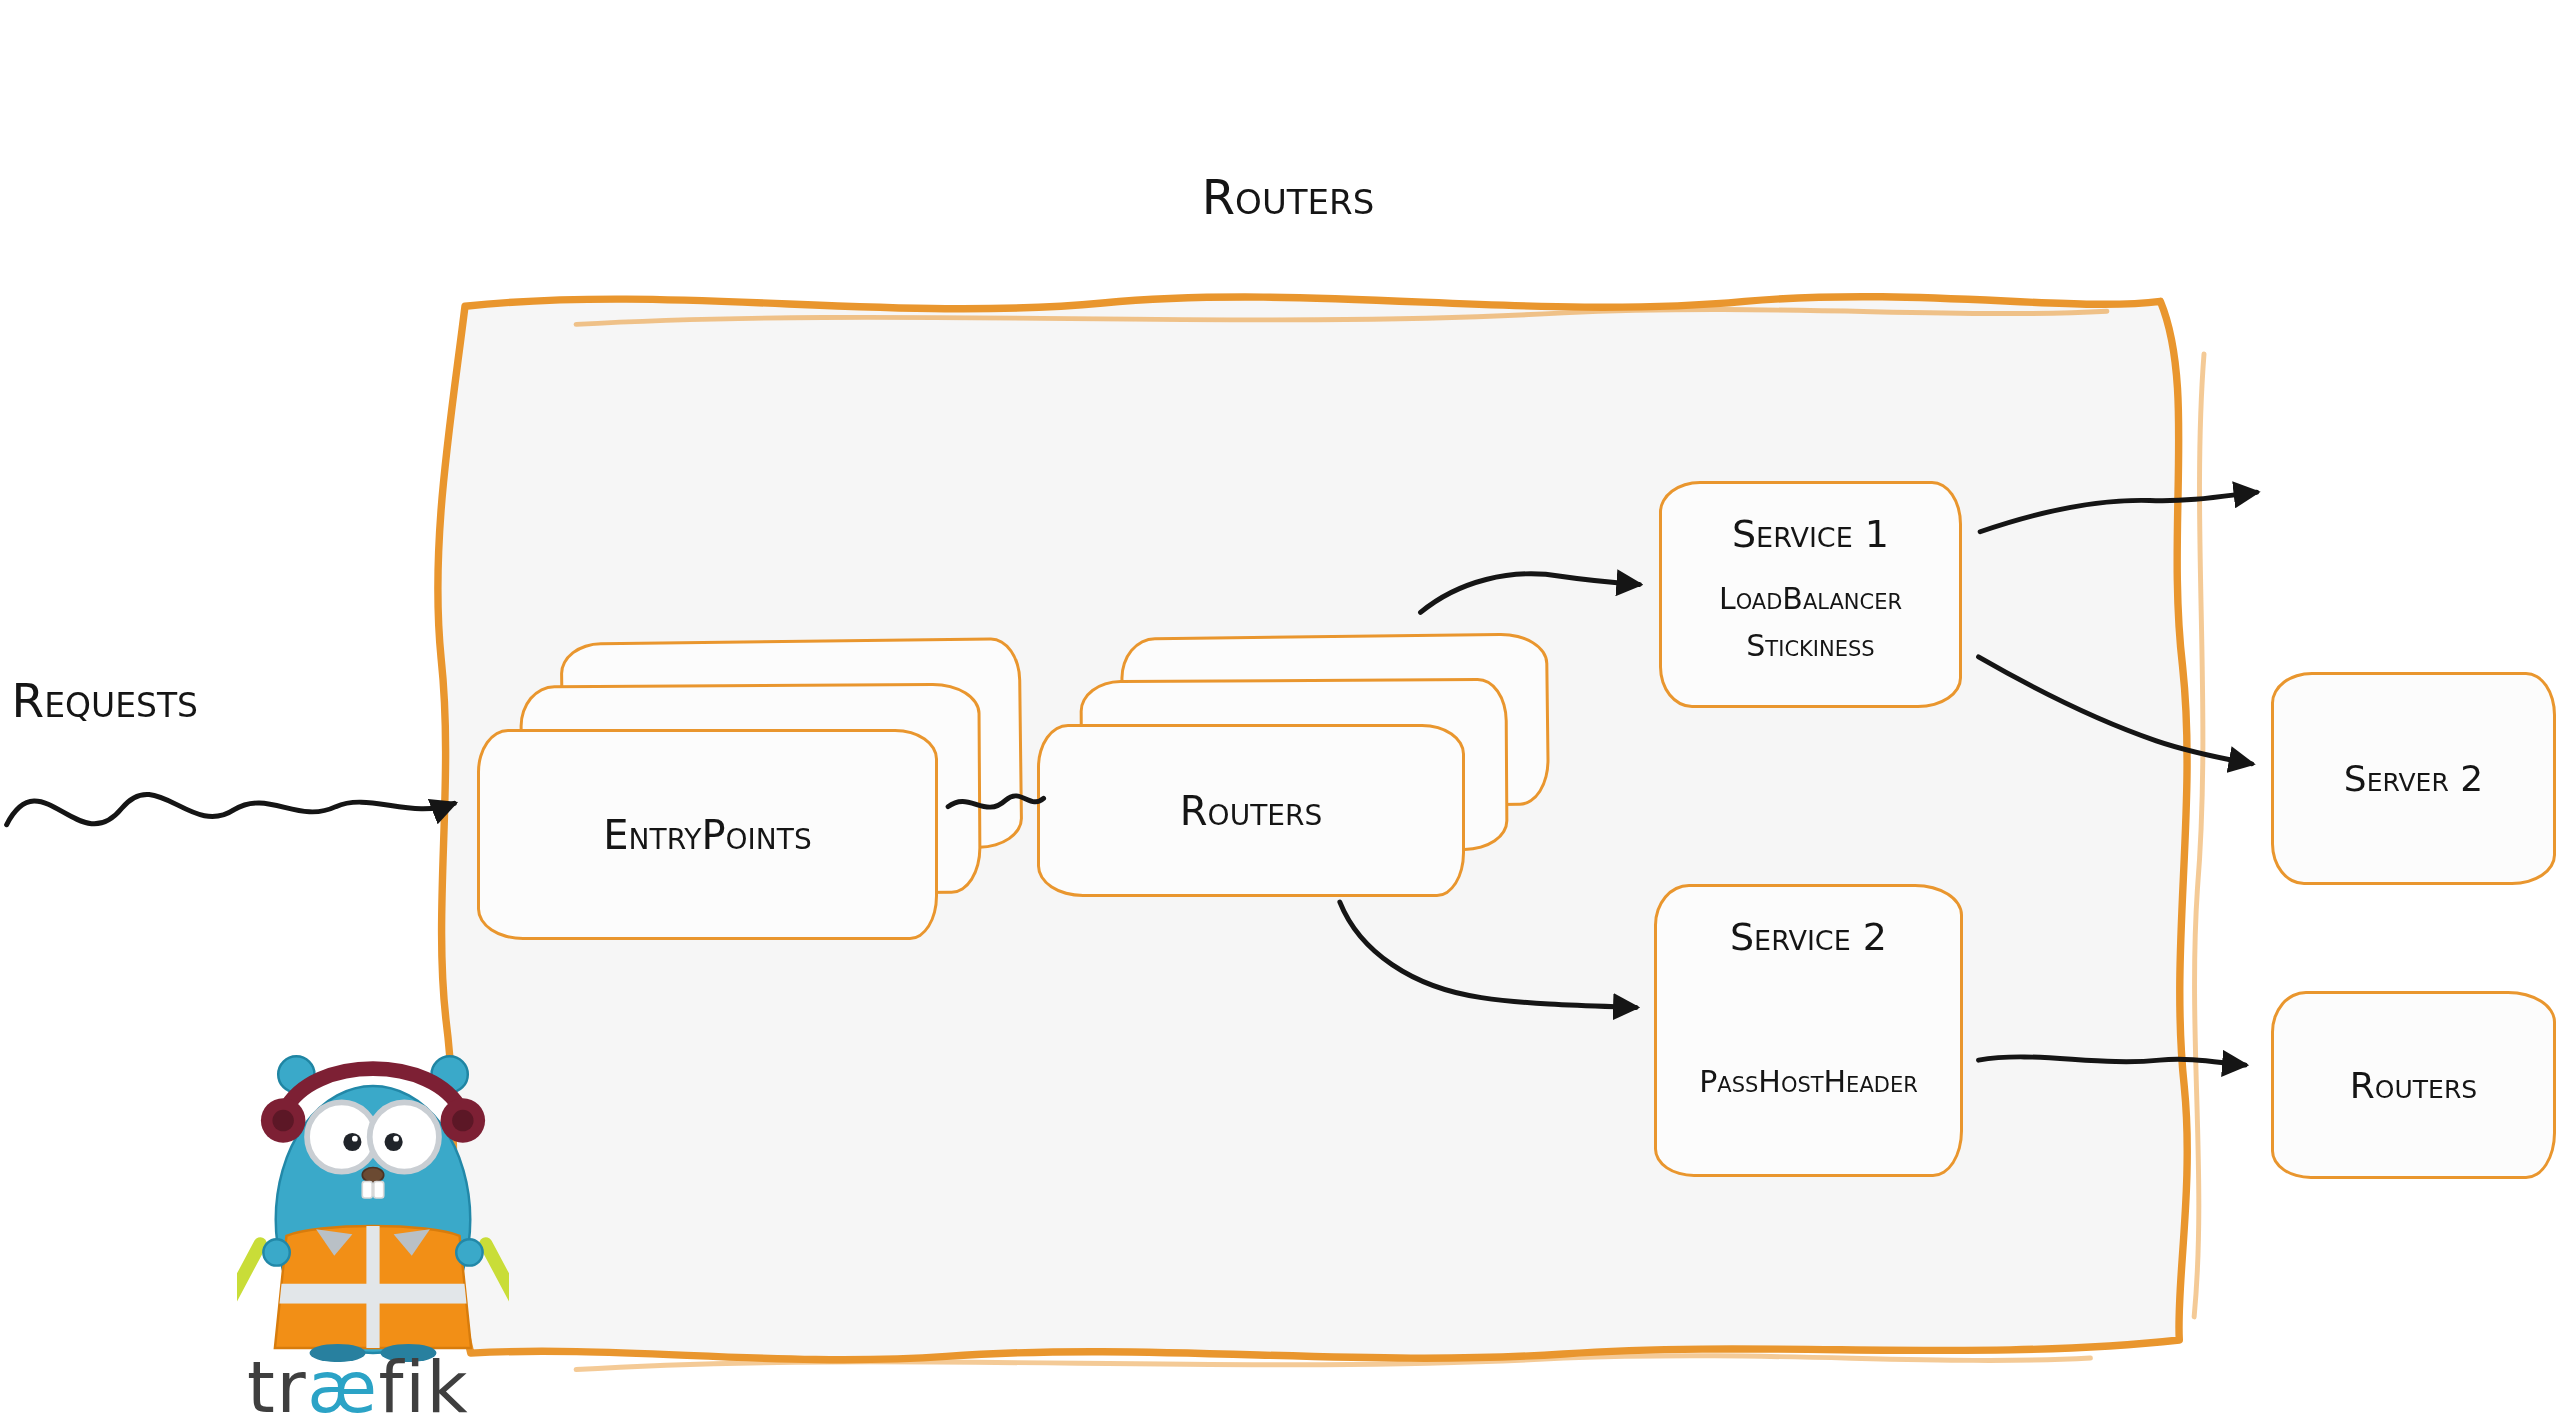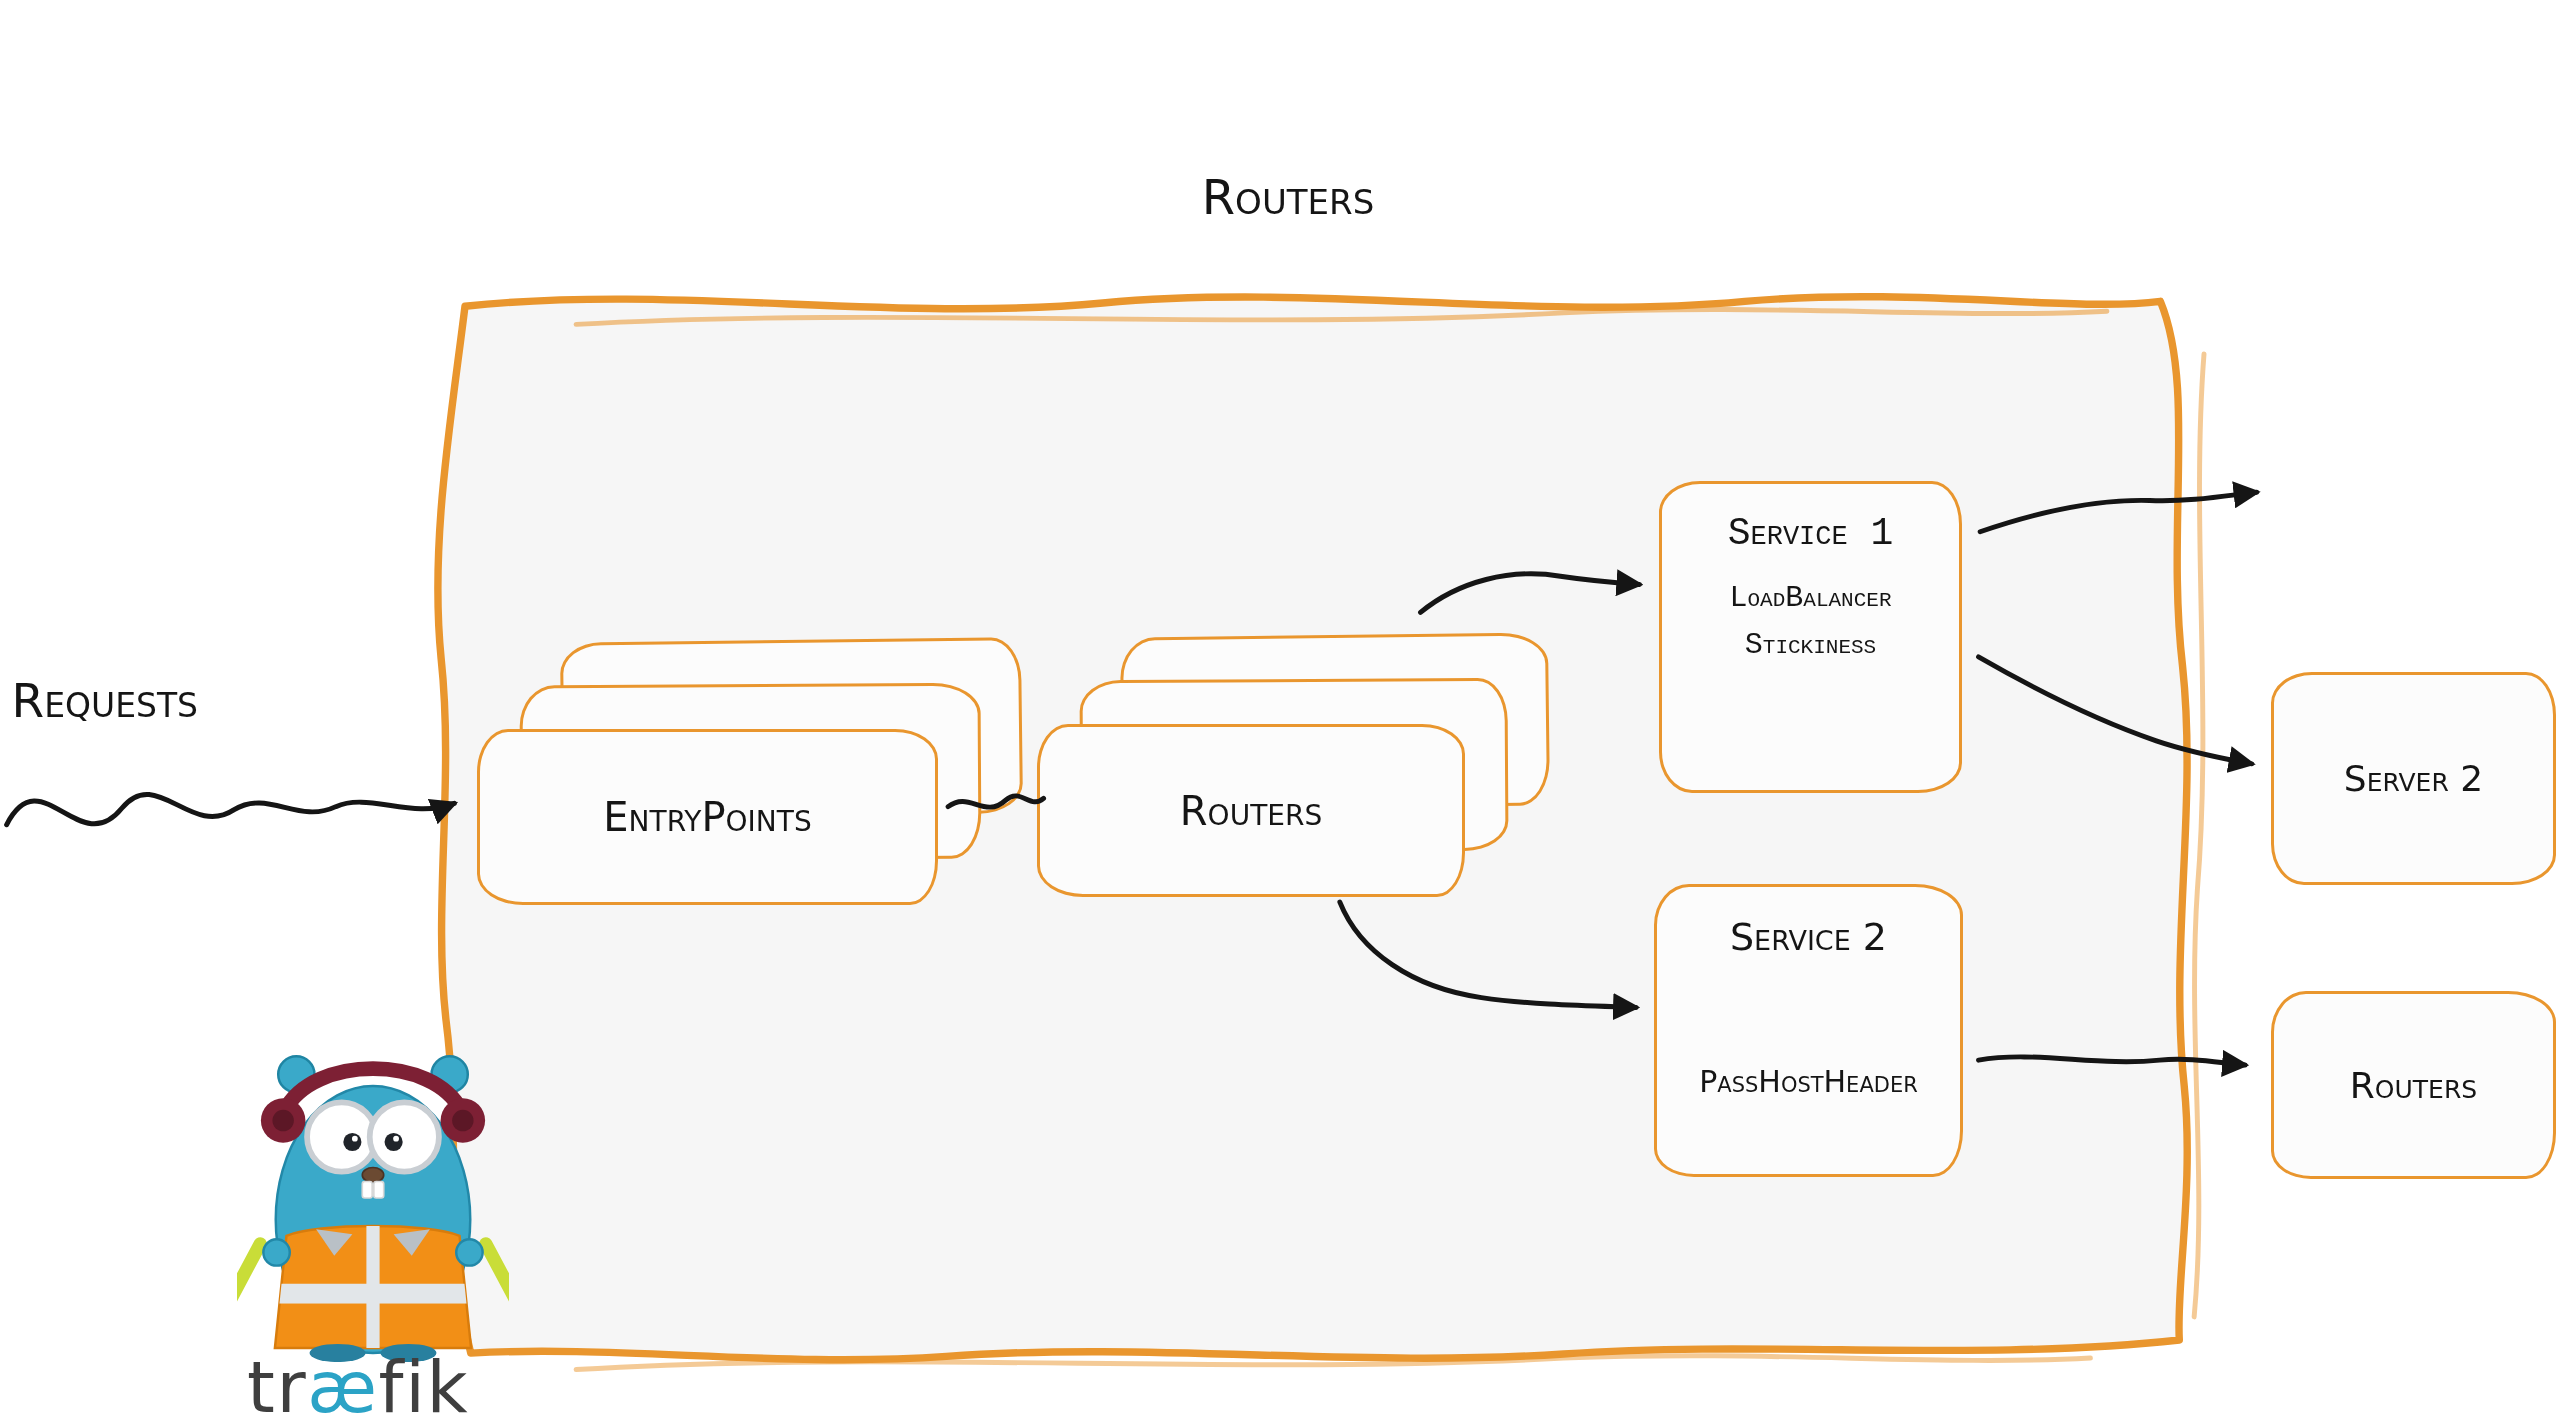--- a/index.html
+++ b/index.html
@@ -119,37 +119,37 @@
          C 526 1100, 552 950, 536 800
          C 522 660, 548 510, 565 372 Z" fill="#f6f6f6" stroke="#e9962e" stroke-width="9" stroke-linejoin="round"></path>
     <path d="M 700 394 C 1100 372, 1500 402, 1900 380 C 2150 368, 2380 388, 2560 378" fill="none" stroke="#e9962e" stroke-width="6" stroke-linecap="round" opacity="0.55"></path>
     <path d="M 2678 430 C 2662 640, 2688 860, 2670 1080 C 2658 1260, 2682 1430, 2666 1600" fill="none" stroke="#e9962e" stroke-width="6" stroke-linecap="round" opacity="0.5"></path>
     <path d="M 700 1664 C 1100 1640, 1500 1672, 1900 1650 C 2150 1640, 2350 1660, 2540 1650" fill="none" stroke="#e9962e" stroke-width="6" stroke-linecap="round" opacity="0.5"></path>
   </svg>
 
   <div class="diagram-title label">Routers</div>
   <div class="requests-label label">Requests</div>
 
-  <div class="stack" style="left:477px; top:729px; width:461px; height:176px;">
+  <div class="stack" style="left:477px; top:729px; width:461px; height:211px;">
     <div class="sheet l3 rB"></div>
     <div class="sheet l2 rC"></div>
     <div class="sheet front rA">
       <span class="card-label label">EntryPoints</span>
     </div>
   </div>
 
   <div class="stack" style="left:1037px; top:724px; width:428px; height:173px;">
     <div class="sheet l3 rC"></div>
     <div class="sheet l2 rB"></div>
     <div class="sheet front rA">
       <span class="card-label label">Routers</span>
     </div>
   </div>
 
-  <div class="node service rB" style="left:1659px; top:481px; width:303px; height:312px;font-family:Liberation Mono, monospace;">
+  <div class="node service rB" style="left:1659px; top:481px; width:303px; height:227px;">
     <div class="service-title label">Service 1</div>
     <div class="service-line label first-line">LoadBalancer</div>
     <div class="service-line label">Stickiness</div>
   </div>
 
   <div class="node service rC" style="left:1654px; top:884px; width:309px; height:293px;">
     <div class="service-title label">Service 2</div>
     <div class="service-line label solo-line">PassHostHeader</div>
   </div>
 

